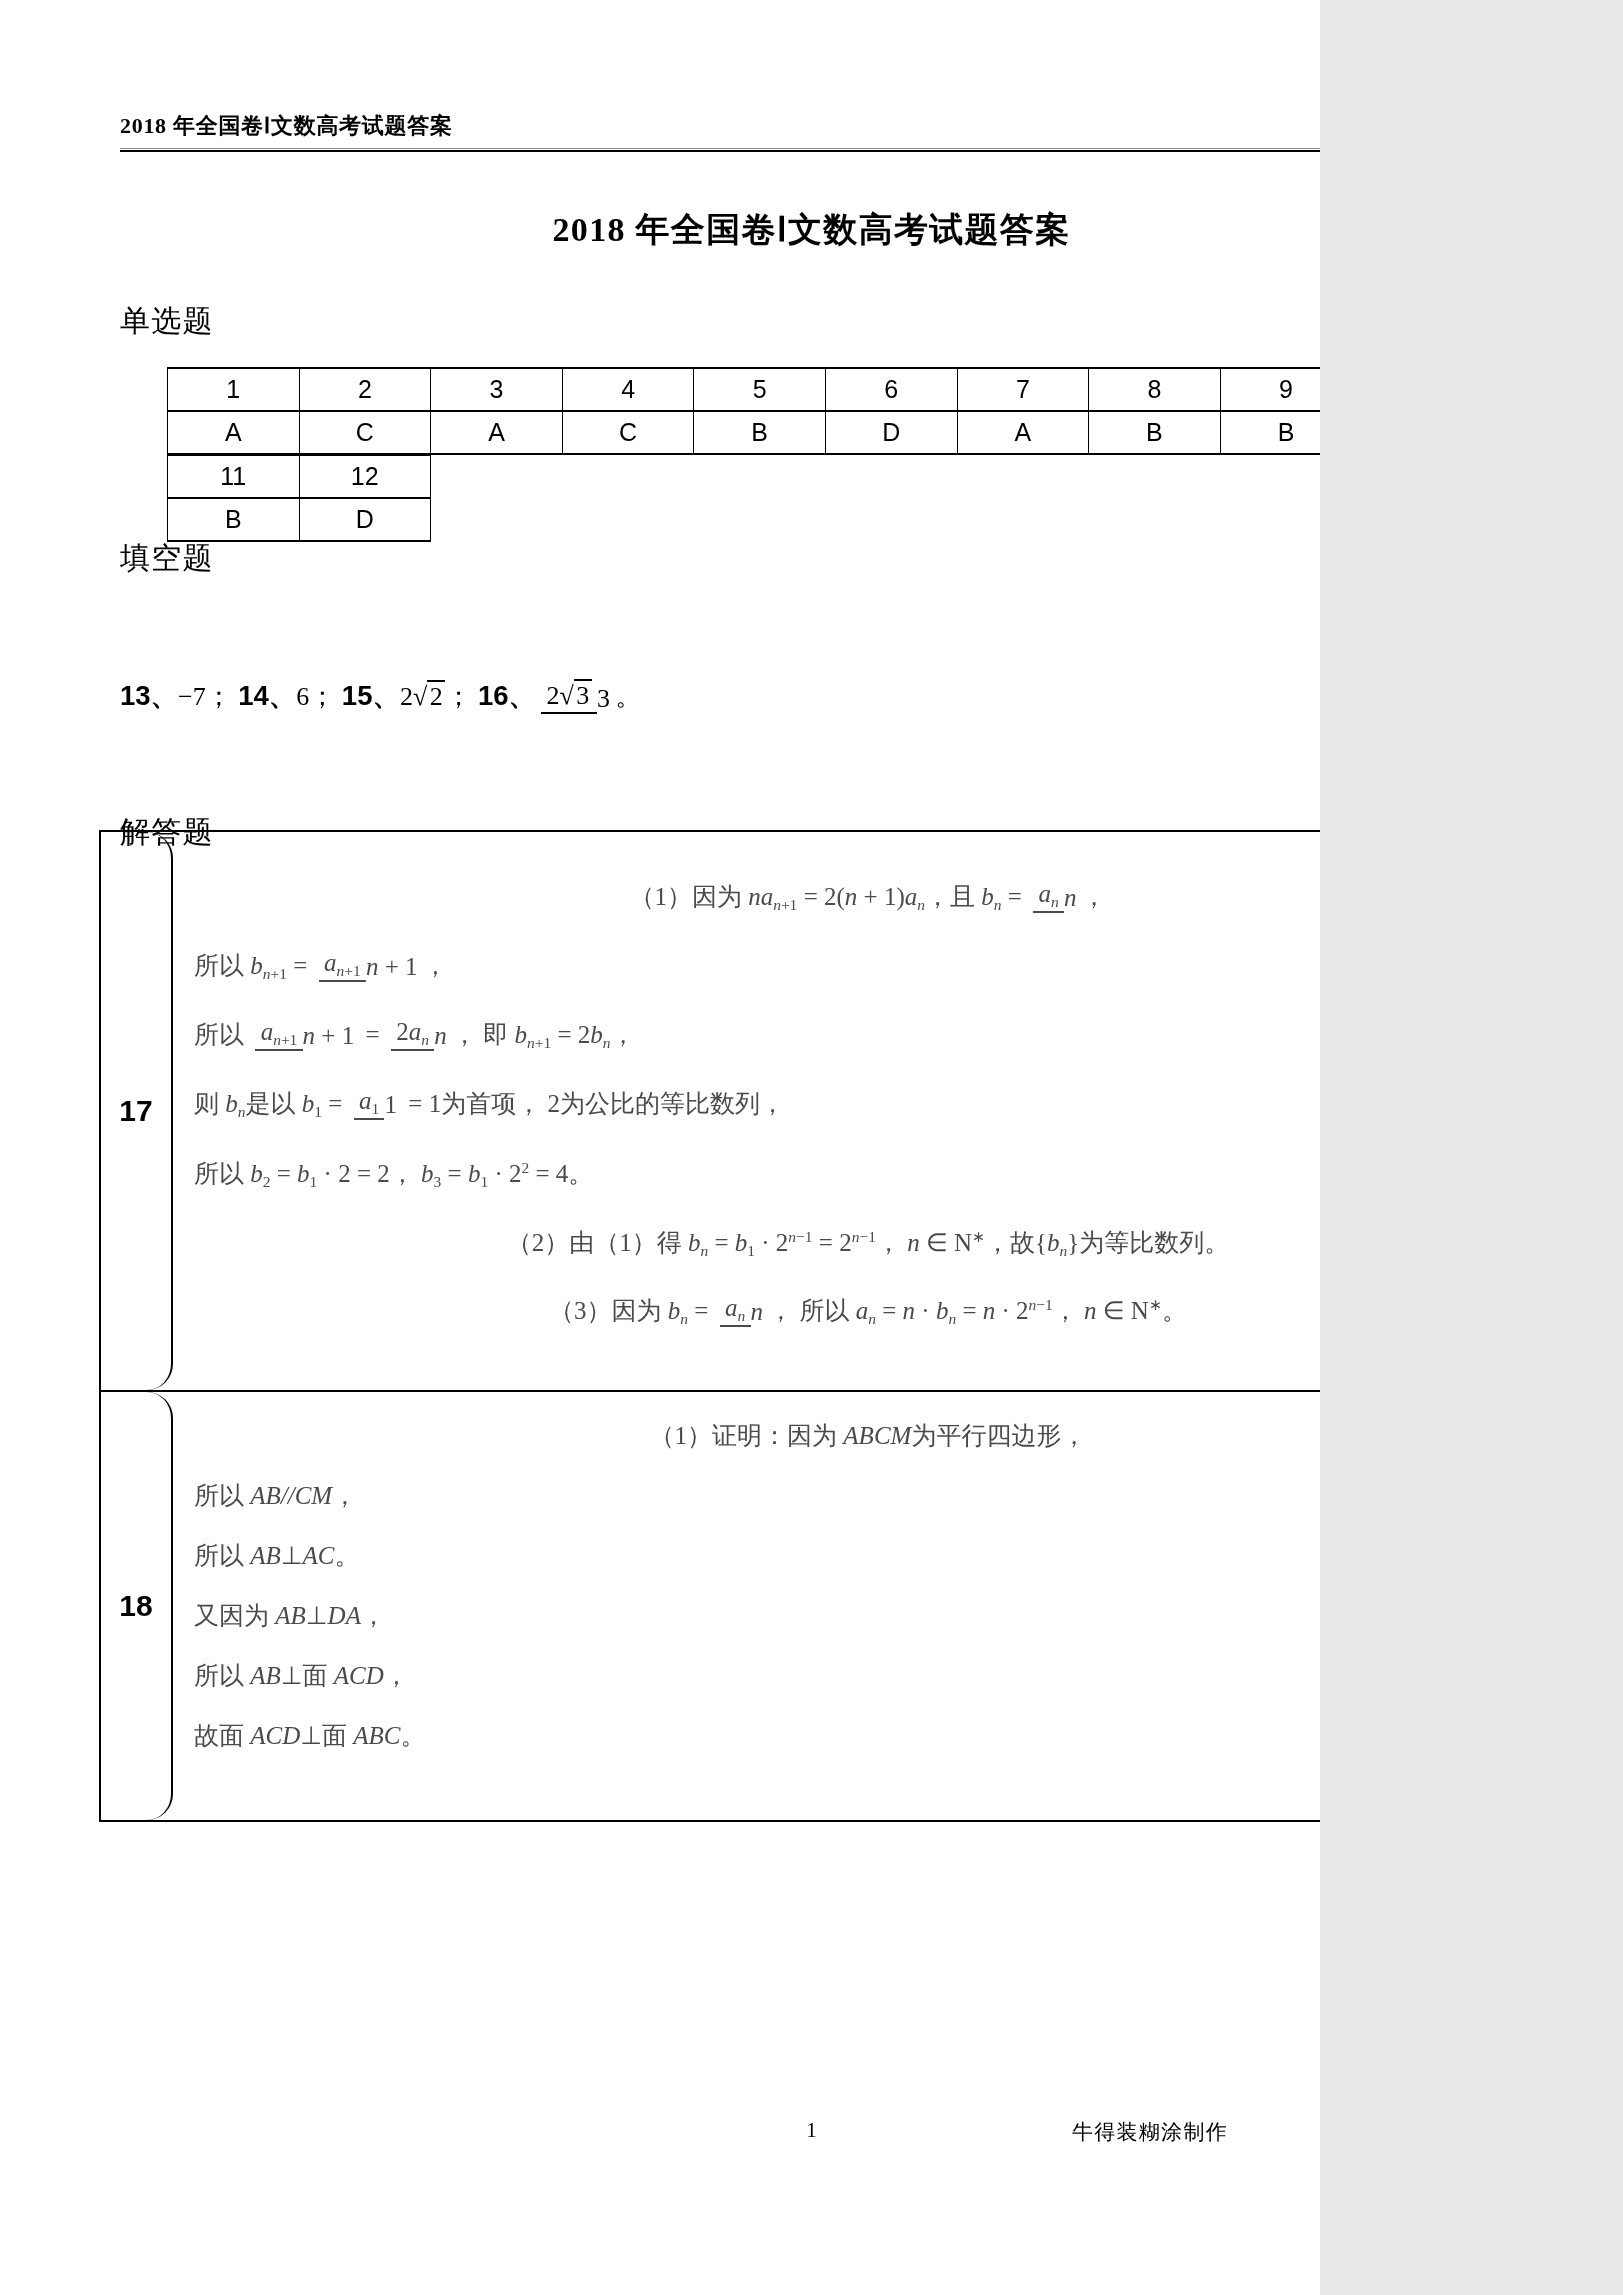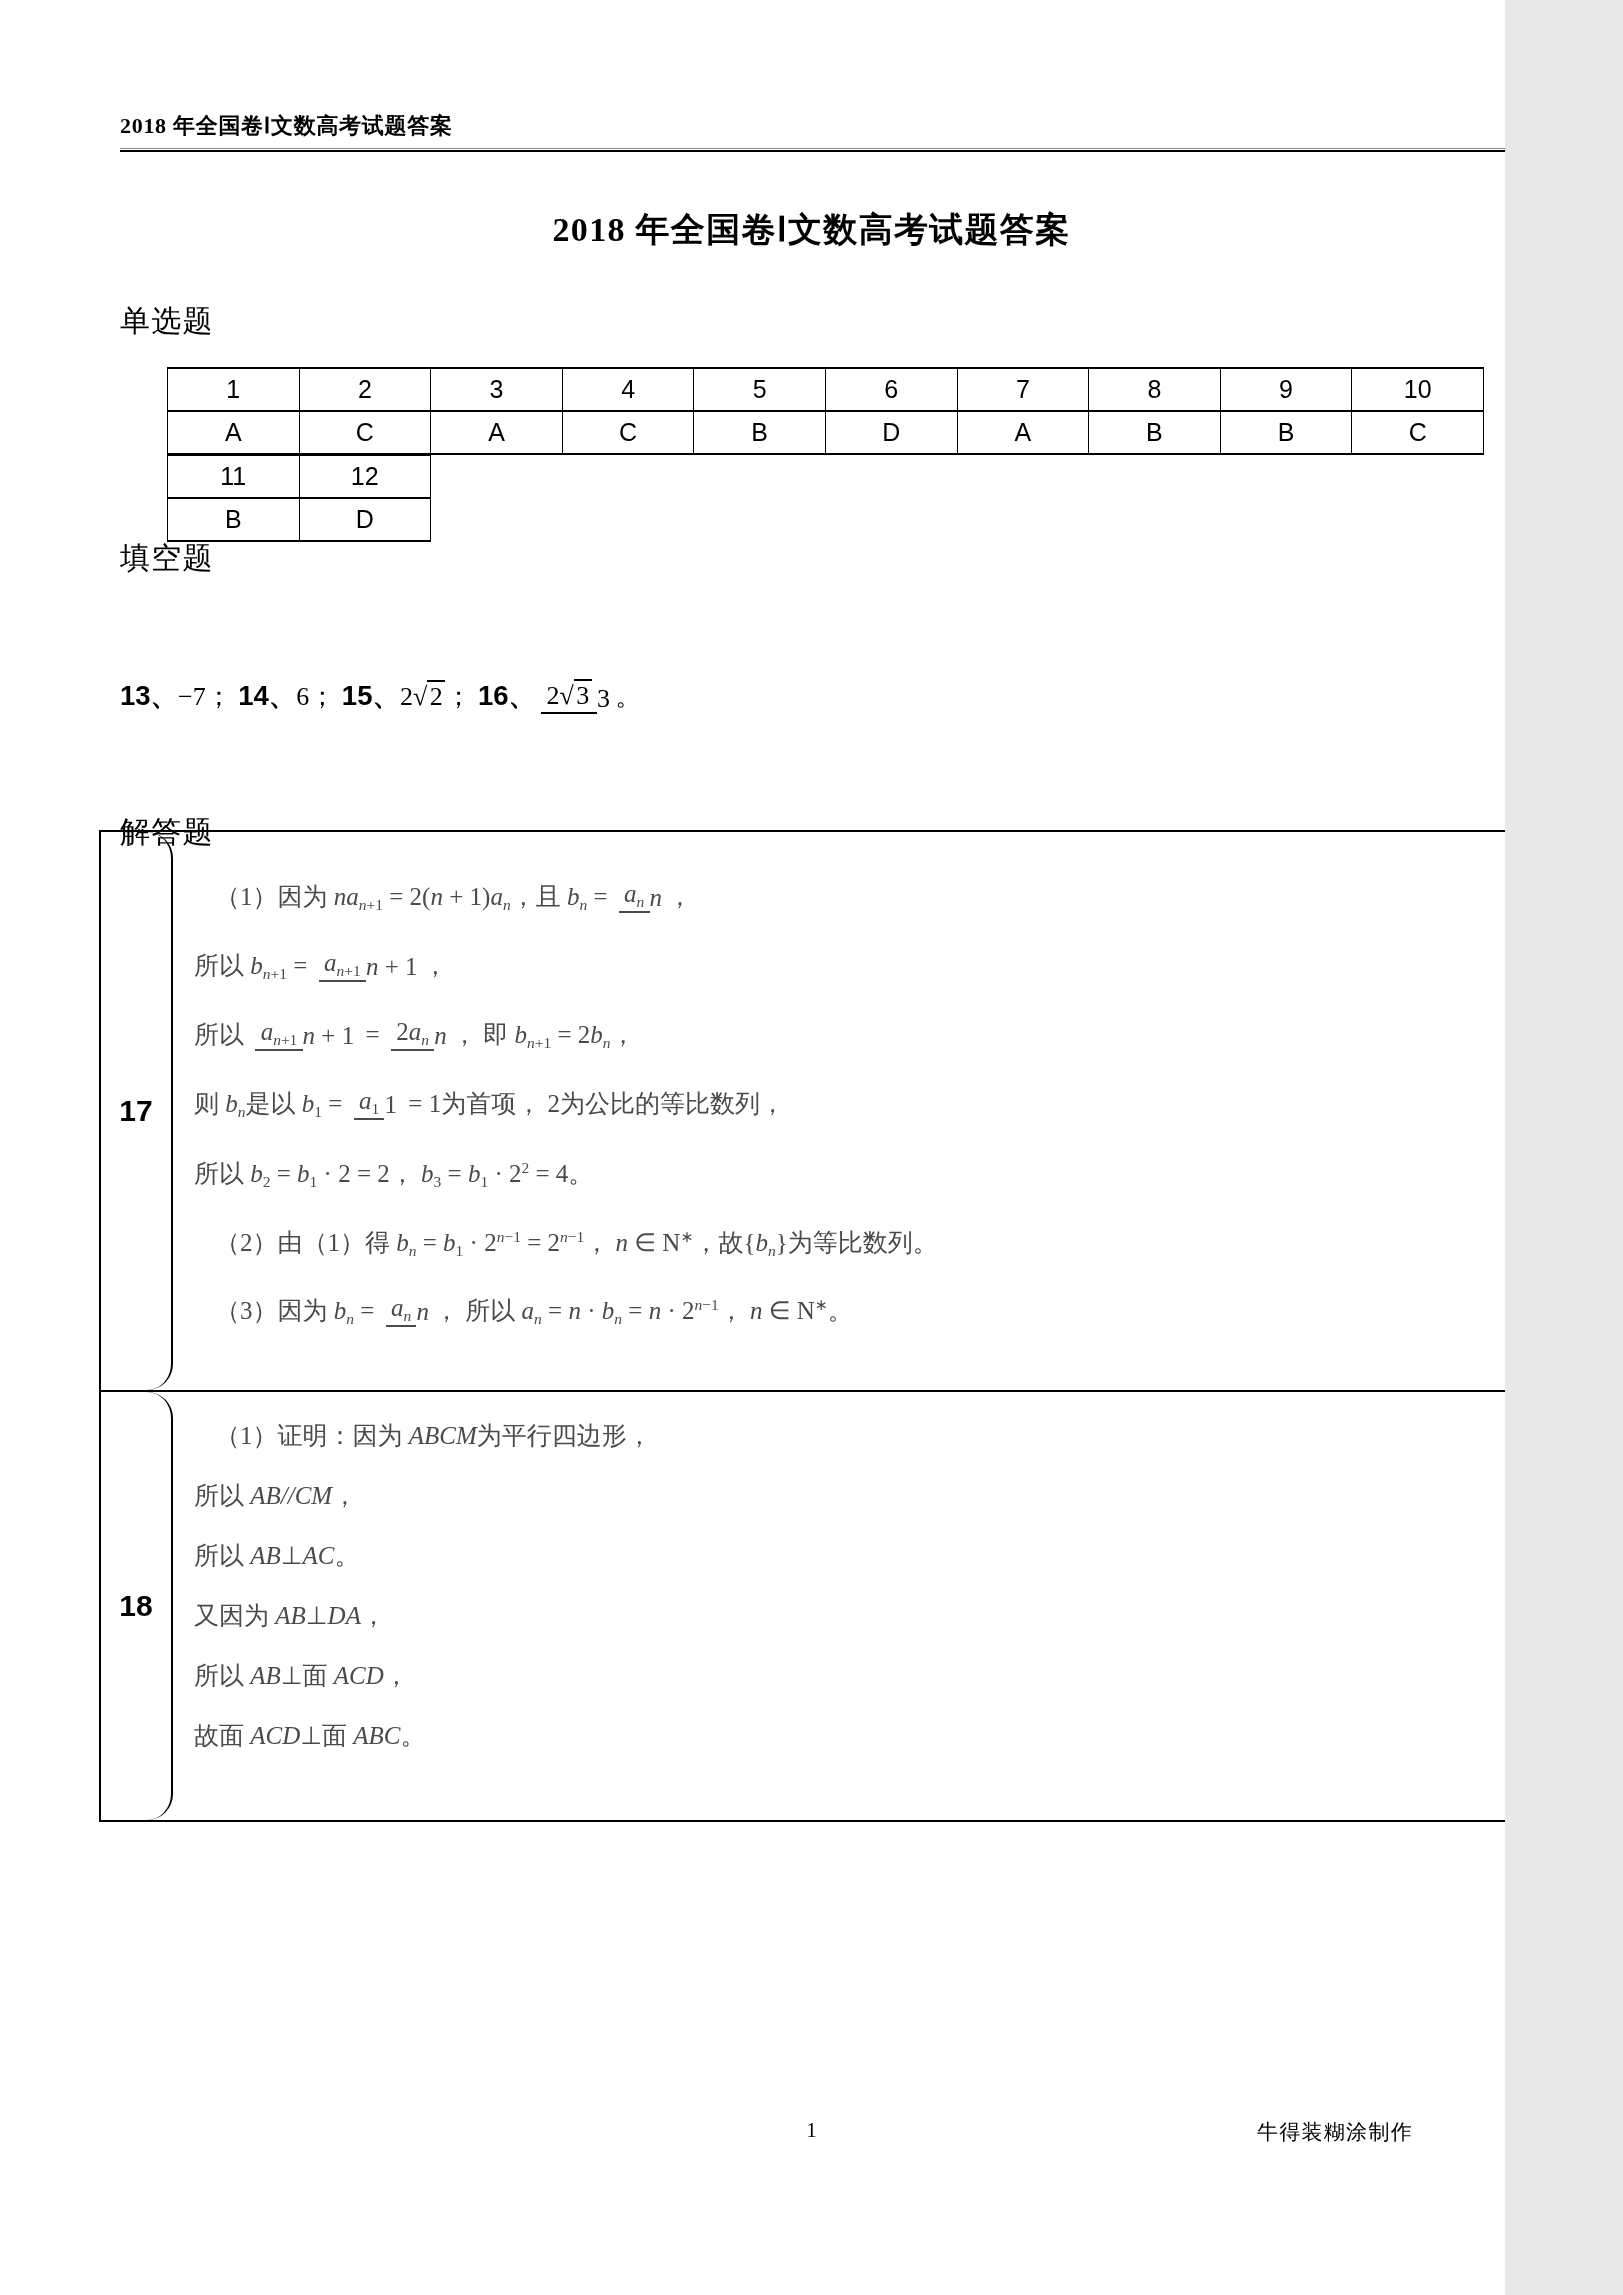--- a/index.html
+++ b/index.html
@@ -1,16 +1,16 @@
 <!DOCTYPE html>
 <html style="font-size:10.5px"><head>
 <meta charset="utf-8">
 <style>
   html,body{margin:0;padding:0;background:#e8e8e8;}
-  #page{position:relative;width:1505px;height:2295px;background:#ffffff;color:#000;
+  #page{position:relative;width:1320px;height:2295px;background:#ffffff;color:#000;
         font-family:"Liberation Serif", serif;overflow:hidden;}
 
   .header-text{position:absolute;left:120px;top:111px;font-size:22px;font-weight:bold;letter-spacing:0.7px;}
   .header-rule{position:absolute;left:120px;top:148px;width:1388px;height:1.3px;
                border-top:1.3px solid #8a8a8a;border-bottom:2px solid #000;}
 
   .page-title{position:absolute;left:0;top:207px;width:1623px;text-align:center;
               font-size:34px;font-weight:bold;letter-spacing:1.3px;}
 
   .sec-head{position:absolute;left:120px;font-size:30px;letter-spacing:1.3px;}
@@ -36,21 +36,21 @@
   .sol-row.r17{height:558px;}
   .sol-row.r18{flex:1;border-top:2px solid #000;}
   .sol-num{width:72px;border-right:2px solid #000;display:flex;align-items:center;justify-content:center;
            font-family:"Liberation Sans", sans-serif;font-size:30px;font-weight:bold;box-sizing:border-box;color:#000;border-radius:26px;}
   .sol-content{flex:1;box-sizing:border-box;color:#4a4a4a;font-size:25px;}
   .r17 .sol-content{padding-top:31px;}
   .r18 .sol-content{padding-top:13px;}
   .sol-line{display:flex;align-items:center;padding-left:21px;}
   .r17 .sol-line{height:69px;}
   .r18 .sol-line{height:60px;}
-  .sol-line.ind{padding-left:42px;}
+  .sol-line.ind{padding-left:42px;justify-content:center;}
   .sol-line .line-inner{display:inline-block;white-space:nowrap;}
 
   .seg-m{font-style:italic;}
   .seg-r{font-style:normal;}
   sub,sup{font-size:0.62em;line-height:1;}
   sub{vertical-align:-0.3em;}
   sup{vertical-align:0.55em;}
 
   .frac{display:inline-flex;flex-direction:row;align-items:center;vertical-align:middle;
         margin:0 5.2px;line-height:1.12;position:relative;top:-2px;}

